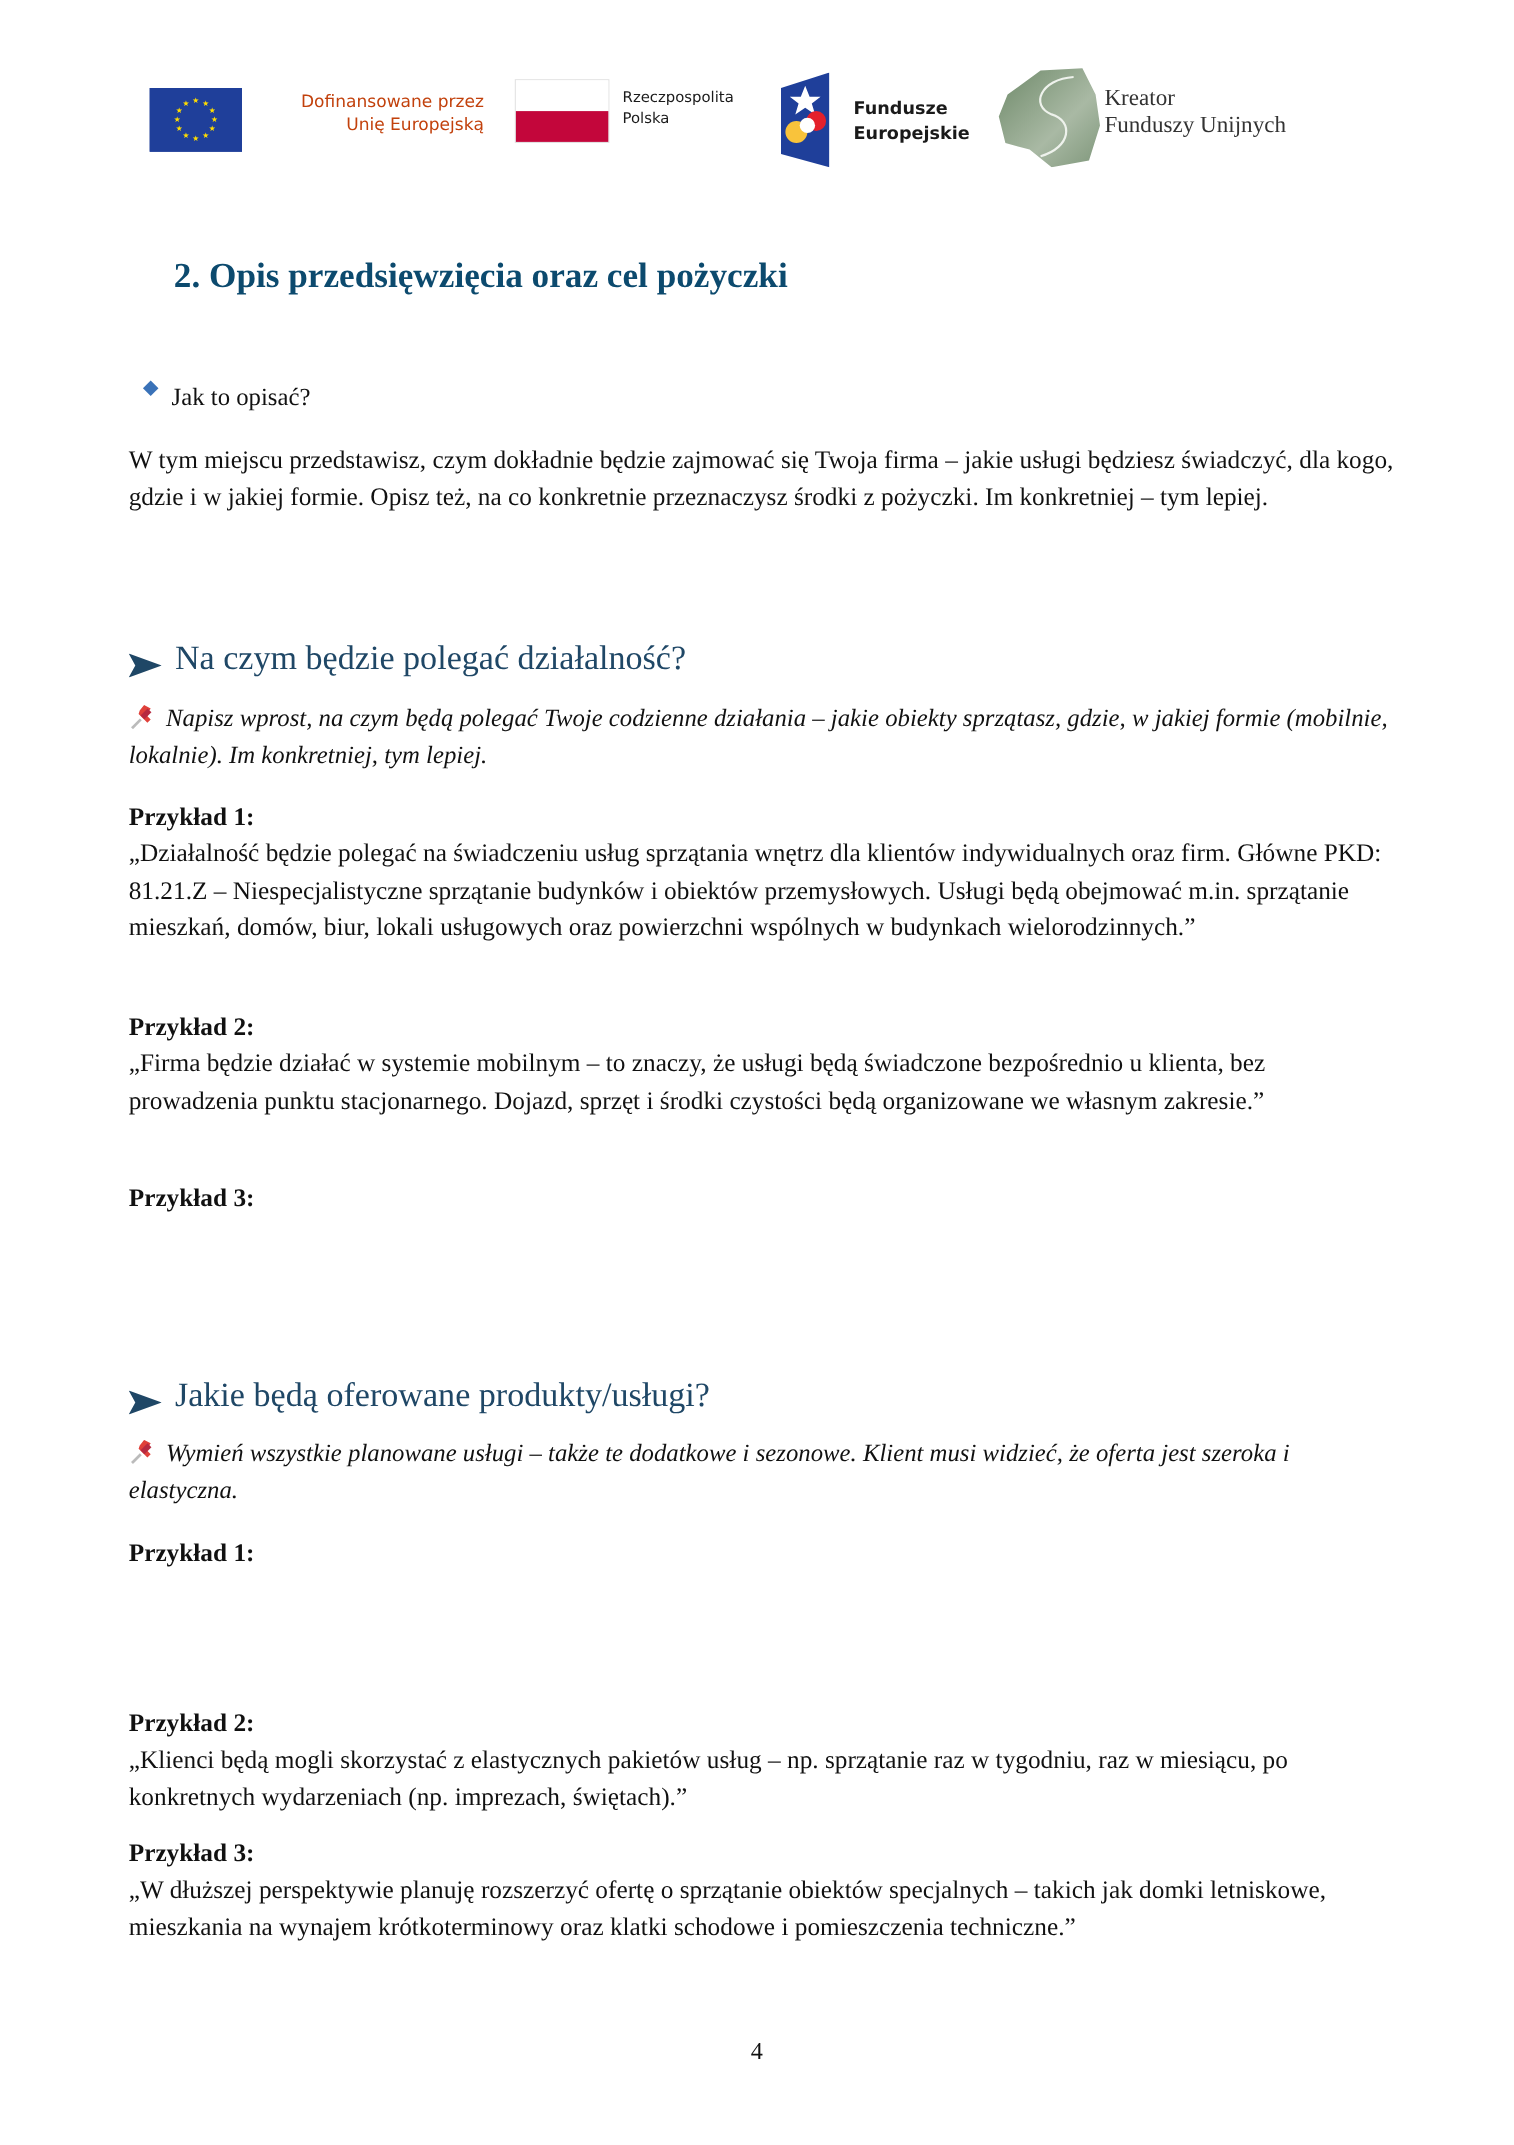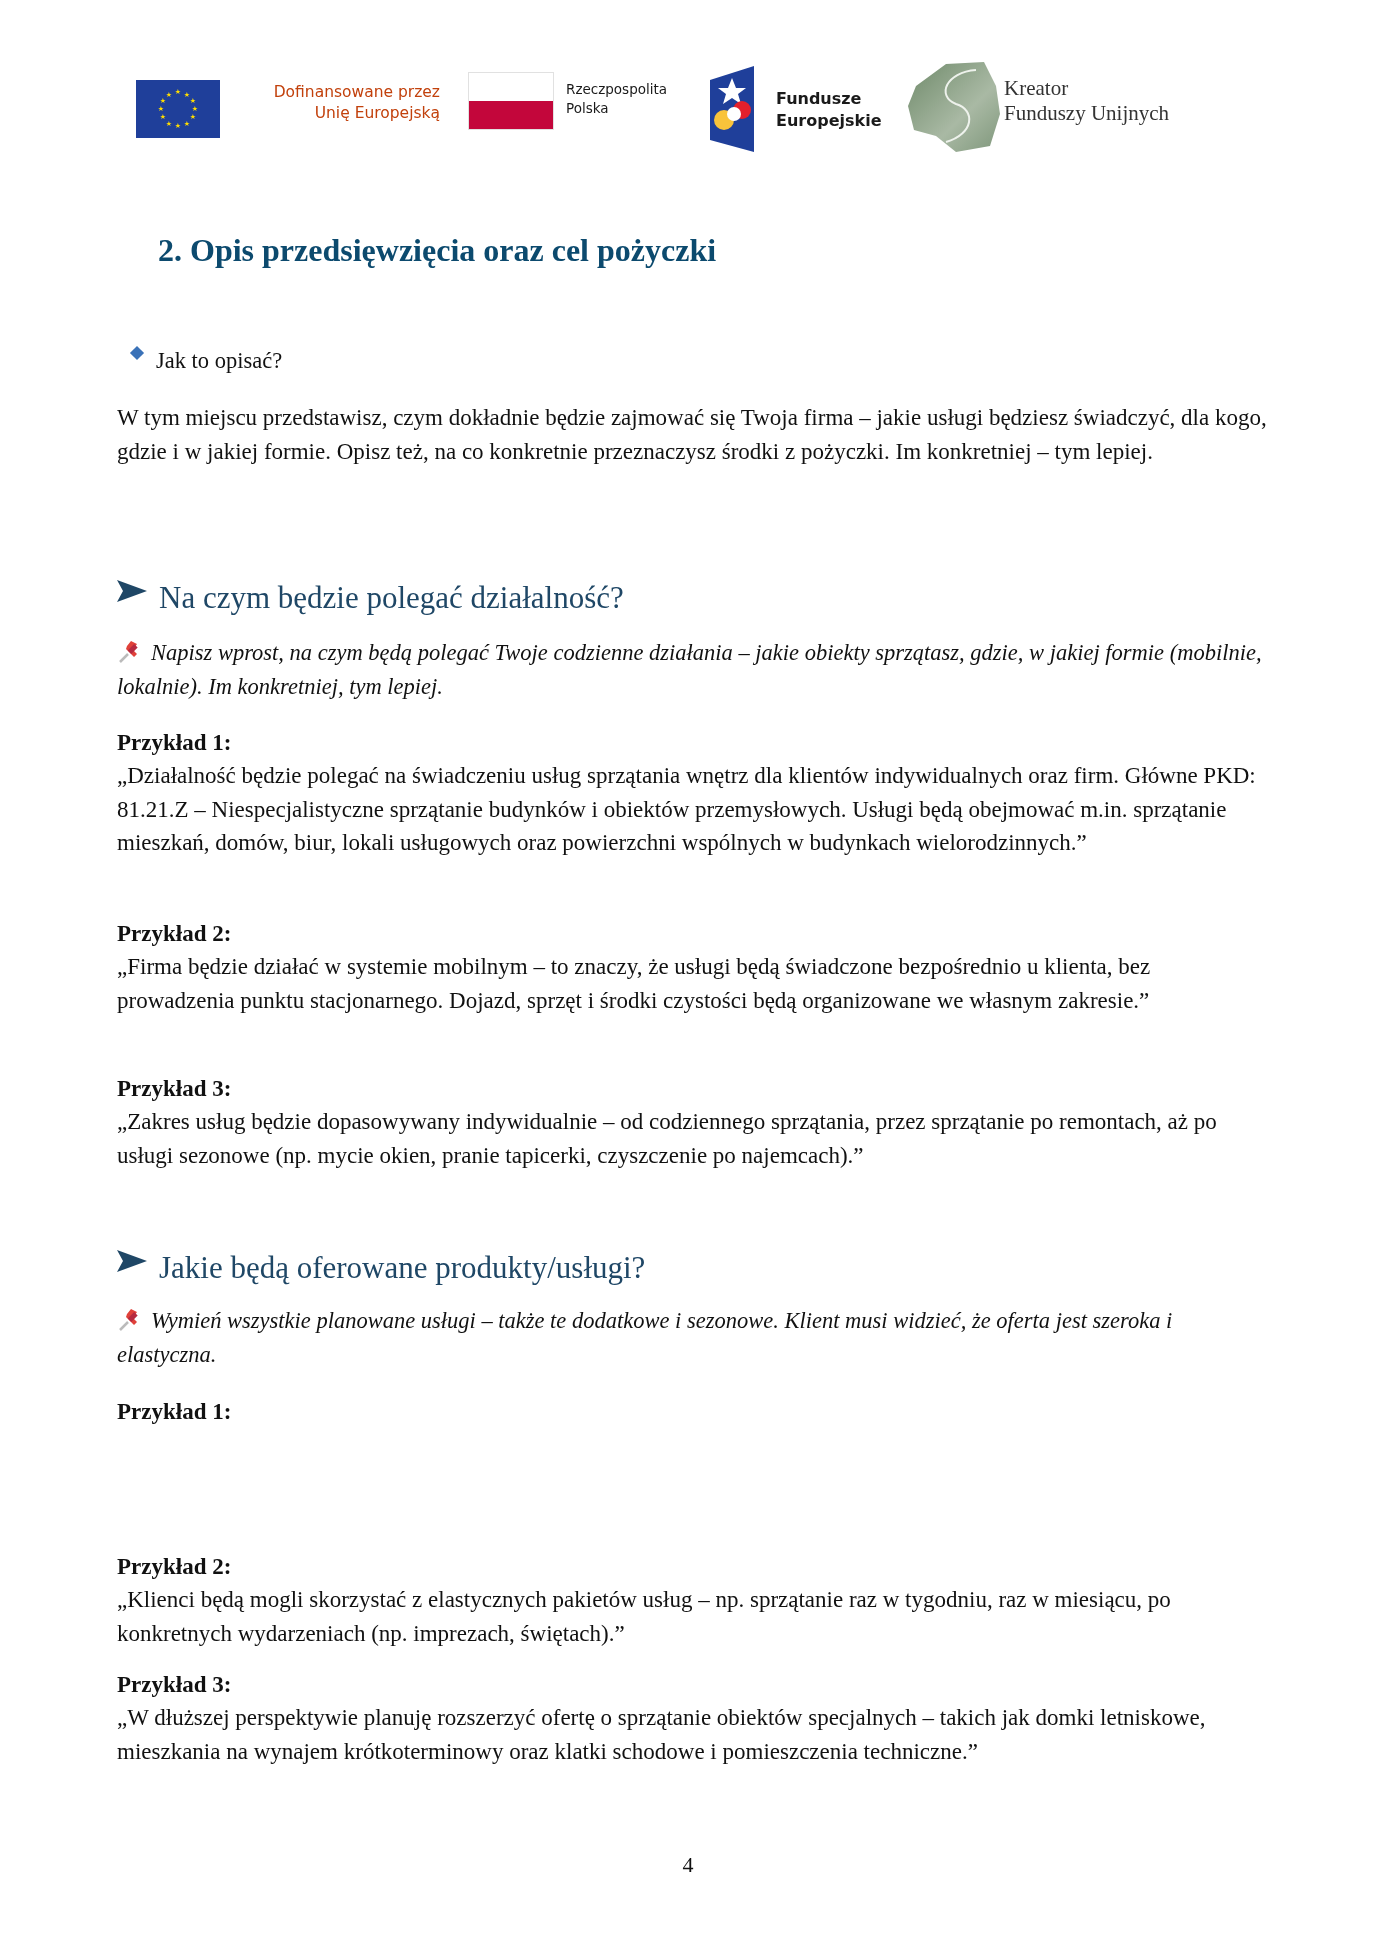--- a/index.html
+++ b/index.html
@@ -22,21 +22,21 @@
   .kfu-text { left: 868px; top: 10px; font-family: "Liberation Serif", serif; font-size: 21px; line-height: 25px; color: #333; }
 
   .h2 { position: absolute; left: 158px; top: 232px; font-family: "Liberation Serif", serif; font-weight: bold; font-size: 32px; color: #0c4a6e; margin: 0; }
 
   .bullet-line { position: absolute; left: 130px; top: 348px; font-size: 22.5px; display:flex; }
   .diamond { width: 10px; height: 10px; background: #3a72b8; transform: rotate(45deg); display:inline-block; margin-right: 14px; margin-left: 2px; }
 
   .para { position: absolute; left: 117px; width: 1150px; font-size: 23px; line-height: 33.5px; margin: 0; }
   .intro { top: 401px; }
 
-  .h3 { position: absolute; left: 117px; font-size: 31px; color: #1f4766; margin: 0; display:flex; align-items:flex-start; font-weight: normal; }
+  .h3 { position: absolute; left: 117px; font-size: 31px; color: #1f4766; margin: 0; display:flex; align-items:flex-end; font-weight: normal; }
   .h3 .arrow { width: 30px; height: 22px; margin-right: 12px; }
   .h3a { top: 580px; }
   .h3b { top: 1250px; }
 
   .tip { position: absolute; left: 117px; width: 1150px; font-size: 22.5px; line-height: 33.5px; font-style: italic; margin: 0; }
   .tip .pin { display:inline-block; width: 26px; height: 22px; vertical-align: -3px; margin-right: 8px; }
   .tip-a { top: 636px; }
   .tip-b { top: 1304px; }
 
   .ex { position: absolute; left: 117px; width: 1150px; margin: 0; }
@@ -139,21 +139,20 @@
 <div class="ex" style="top:726px;">
   <span class="lbl">Przykład 1:</span>
   <span class="txt">„Działalność będzie polegać na świadczeniu usług sprzątania wnętrz dla klientów indywidualnych oraz firm. Główne PKD: 81.21.Z – Niespecjalistyczne sprzątanie budynków i obiektów przemysłowych. Usługi będą obejmować m.in. sprzątanie mieszkań, domów, biur, lokali usługowych oraz powierzchni wspólnych w budynkach wielorodzinnych.”</span>
 </div>
 <div class="ex" style="top:917px;">
   <span class="lbl">Przykład 2:</span>
   <span class="txt">„Firma będzie działać w systemie mobilnym – to znaczy, że usługi będą świadczone bezpośrednio u klienta, bez prowadzenia punktu stacjonarnego. Dojazd, sprzęt i środki czystości będą organizowane we własnym zakresie.”</span>
 </div>
 <div class="ex" style="top:1072px;">
   <span class="lbl">Przykład 3:</span>
-  <span class="txt">„Zakres usług będzie dopasowywany indywidualnie – od codziennego sprzątania, przez sprzątanie po remontach, aż po usługi sezonowe (np. mycie okien, pranie tapicerki, czyszczenie po najemcach).”</span>
 </div>
 
 <h3 class="h3 h3b">
   <svg class="arrow" viewBox="0 0 30 22">
       <path d="M0,0 L30,11 L0,22 L6,11 Z" fill="#1f4766"></path>
     </svg>
   <span>Jakie będą oferowane produkty/usługi?</span>
 </h3>
 
 <p class="tip tip-b">

